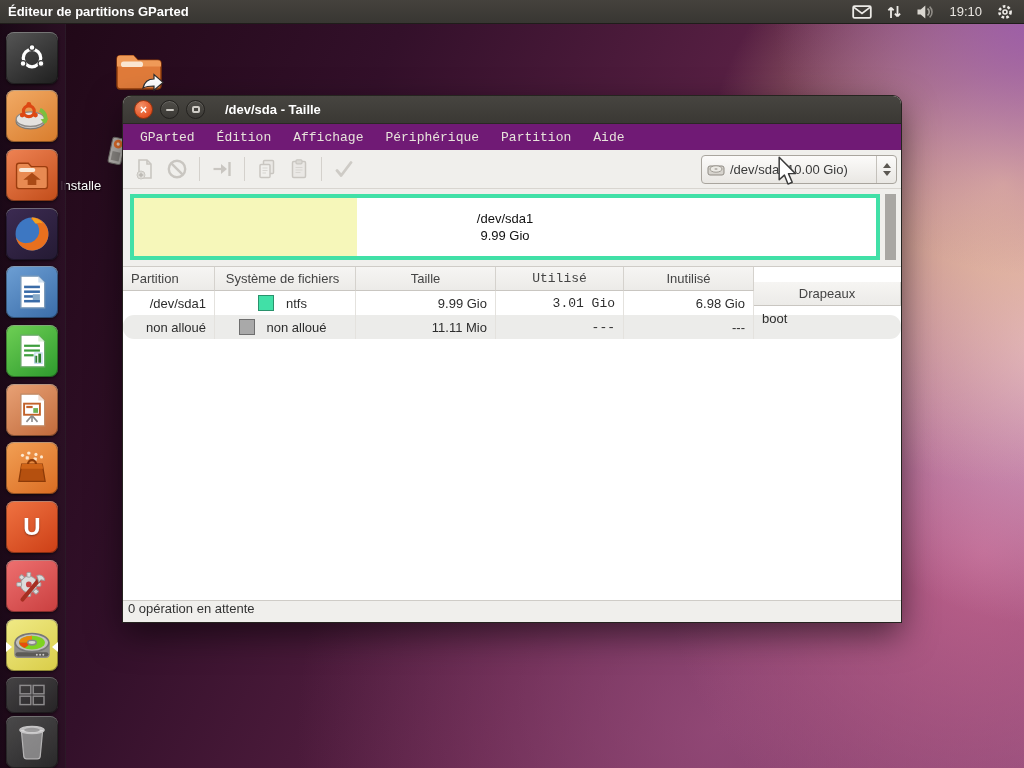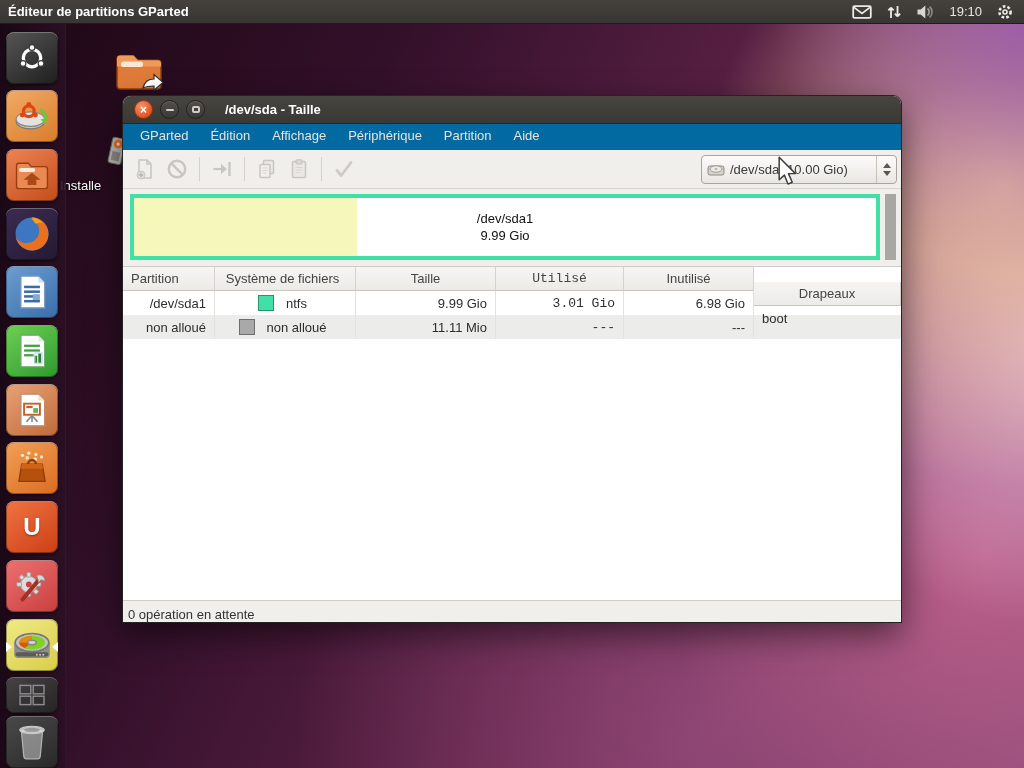--- a/index.html
+++ b/index.html
@@ -48,21 +48,21 @@
   .titlebar { height:28px; background:linear-gradient(#474540,#3a3834); border-radius:8px 8px 0 0;
     display:flex; align-items:center; border-bottom:1px solid #2a2824; }
   .wbtns { display:flex; gap:7px; padding-left:11px; }
   .wbtn { width:19px; height:19px; border-radius:50%; display:flex; align-items:center; justify-content:center; }
   .wbtn.close { background:radial-gradient(circle at 35% 30%, #f5936a, #e35324 70%, #b23c15); border:1px solid #97340f; color:#fff; font-size:12px; font-weight:bold; line-height:1; }
   .wbtn.minmax { background:linear-gradient(#504e49,#3b3935); border:1px solid #23211e; box-shadow:inset 0 1px 0 rgba(255,255,255,.15); }
   .min-glyph { width:8px; height:2px; background:#cfccc6; border-radius:1px; }
   .max-glyph { width:8px; height:7px; border:2px solid #cfccc6; border-radius:2px; }
   .wtitle { color:#fff; font-weight:bold; font-size:13px; margin-left:20px; }
 
-  .menubar { height:26px; background:#0369a1; display:flex; align-items:flex-start; padding-left:6px; }
+  .menubar { height:26px; background:#701a75; display:flex; align-items:center; padding-left:6px;font-family:Liberation Mono, monospace; }
   .menu-item { color:#e7e3db; font-size:13px; padding:4px 11px; }
 
   .toolbar { height:38px; background:#f0efec; display:flex; align-items:center; padding-left:6px; position:relative; }
   .tbtn { width:32px; height:32px; display:flex; align-items:center; justify-content:center; opacity:.55; }
   .tsep { width:1px; height:24px; background:#d4d1cc; margin:0 6px; }
   .device-combo { position:absolute; right:4px; top:5px; width:196px; height:29px;
     background:linear-gradient(#fcfbfa,#e9e7e3); border:1px solid #a9a59e; border-radius:4px;
     display:flex; align-items:center; padding-left:5px; font-size:13px; color:#3a3a3a; }
   .combo-spin { margin-left:auto; height:100%; width:20px; border-left:1px solid #c4c1bb;
     display:flex; flex-direction:column; align-items:center; justify-content:center; gap:3px; }
@@ -75,34 +75,34 @@
   .part-used { position:absolute; left:0; top:0; bottom:0; width:30.1%; background:#f6f7ba; }
   .part-text { position:absolute; inset:0; display:flex; flex-direction:column; align-items:center; justify-content:center;
     font-size:13px; color:#111; line-height:17px; }
   .gscroll { position:absolute; right:5px; top:5px; width:11px; height:66px; background:#a9a7a3; }
 
   .table { height:334px; background:#fff; border-top:1px solid #cfccc7; font-size:13px; color:#2d2d2d; }
   .trow { display:flex; height:24px; align-items:center; }
   .thead .tcell { background:linear-gradient(#f6f5f3,#ecebe8); border-right:1px solid #d5d2cd;
     border-bottom:1px solid #c9c6c1; color:#444; height:24px; display:flex; align-items:center; justify-content:center; }
   .tcell { height:24px; display:flex; align-items:center; border-right:1px solid #e4e2de; padding:0 8px; }
-  .trow.alt { background:#ececea; }
+  .trow.alt { background:#ececea;border-radius:11px; }
   .c-part   { width:92px;  justify-content:flex-end; }
   .c-fs     { width:141px; justify-content:center; padding-left:3px; }
   .c-size   { width:140px; justify-content:flex-end; }
   .c-used   { width:128px; justify-content:flex-end;font-family:Liberation Mono, monospace; }
   .c-unused { width:130px; justify-content:flex-end; }
   .c-flags  { flex:1; justify-content:flex-start; border-right:none;margin-top:30px; }
   .thead .c-part { justify-content:flex-start; }
   .swatch { width:16px; height:16px; border:1px solid rgba(0,0,0,.35); margin-right:12px; flex:none; }
   .sw-ntfs { background:#41e0a7; }
   .sw-un   { background:#a9a9a9; }
 
   .statusbar { height:22px; background:#f0efec; border-top:1px solid #cfccc7;
-    font-size:13px; color:#333; display:flex; align-items:flex-end; padding-left:5px; }
+    font-size:13px; color:#333; display:flex; align-items:flex-start; padding-left:5px; }
 
   .cursor { position:absolute; left:775px; top:156px; z-index:50; }
 </style>
 </head>
 <body>
 
 <div class="panel">
   <span class="panel-title">Éditeur de partitions GParted</span>
   <div class="tray">
     <span>

